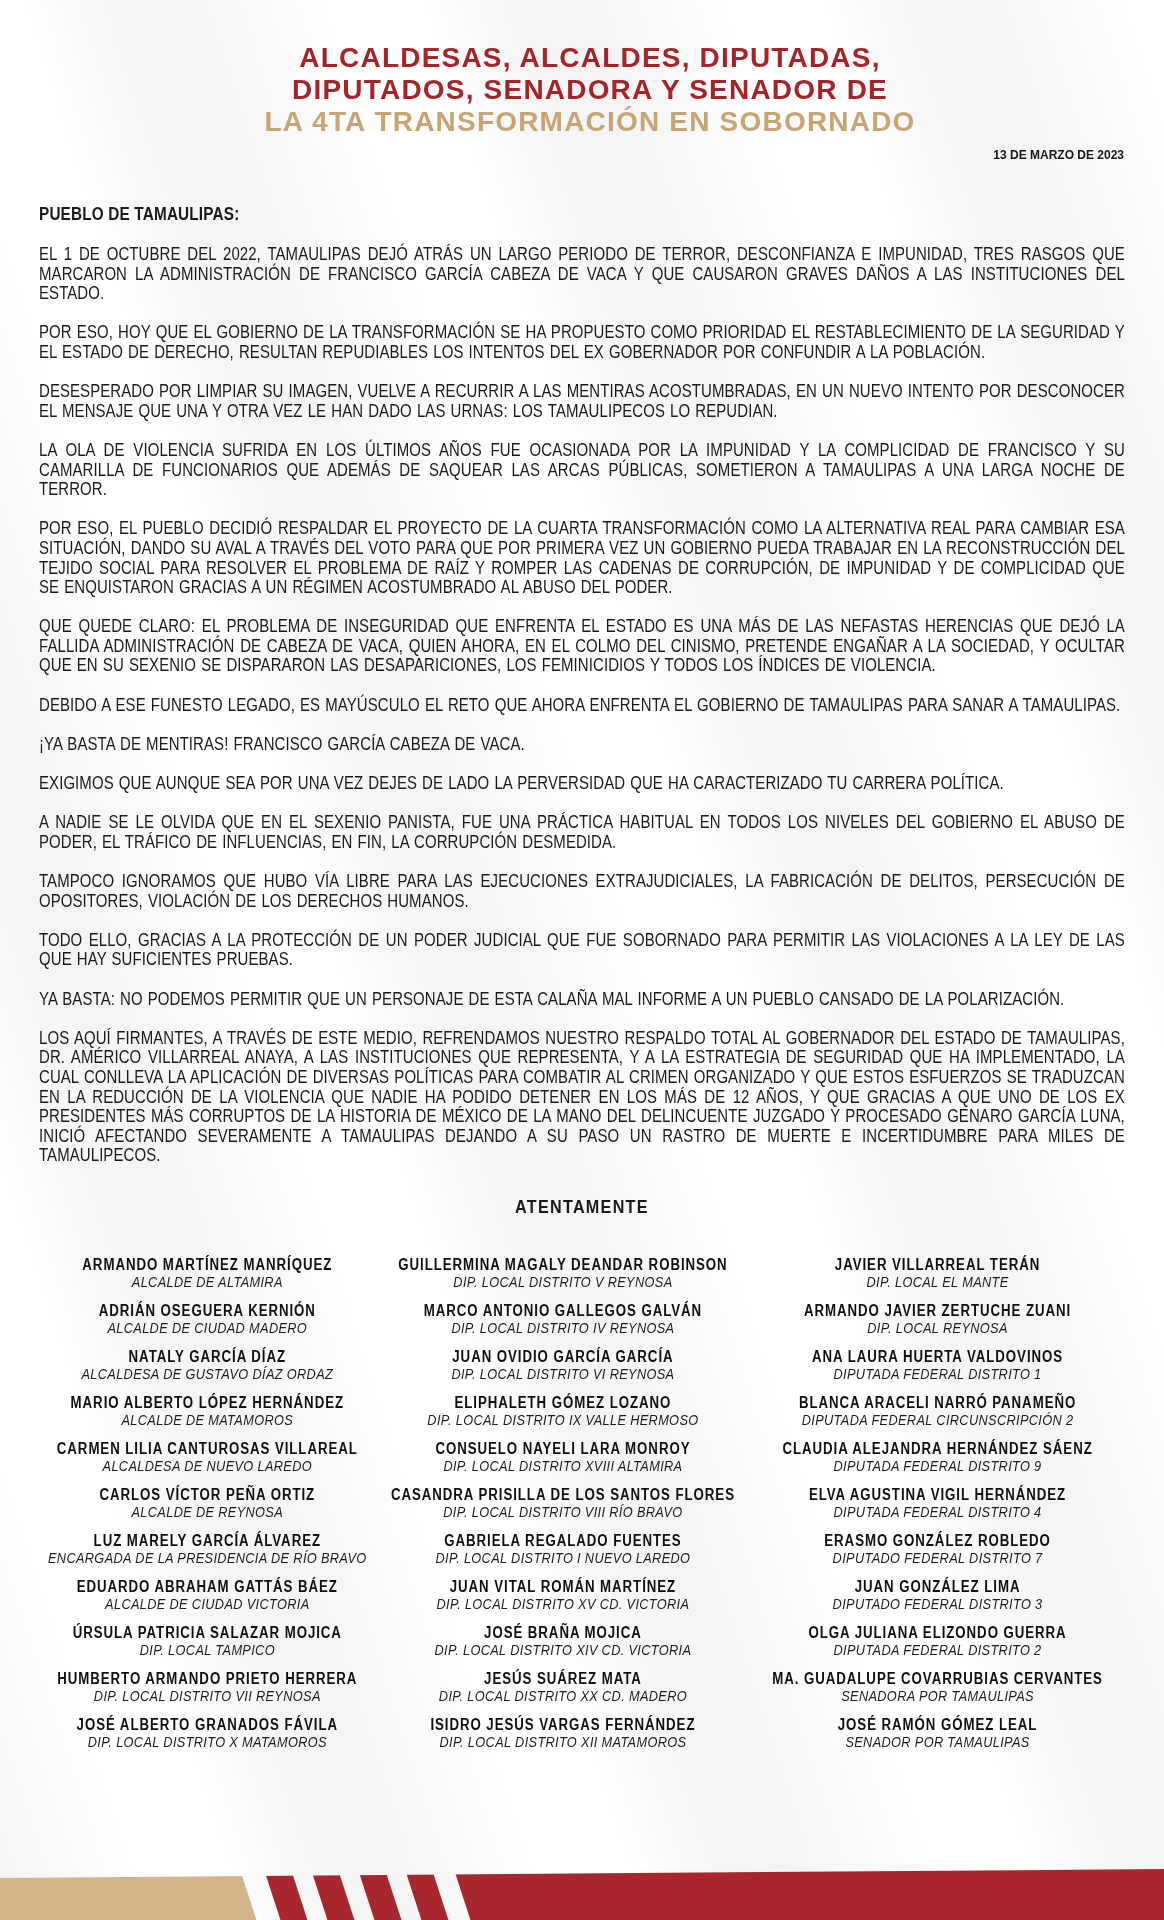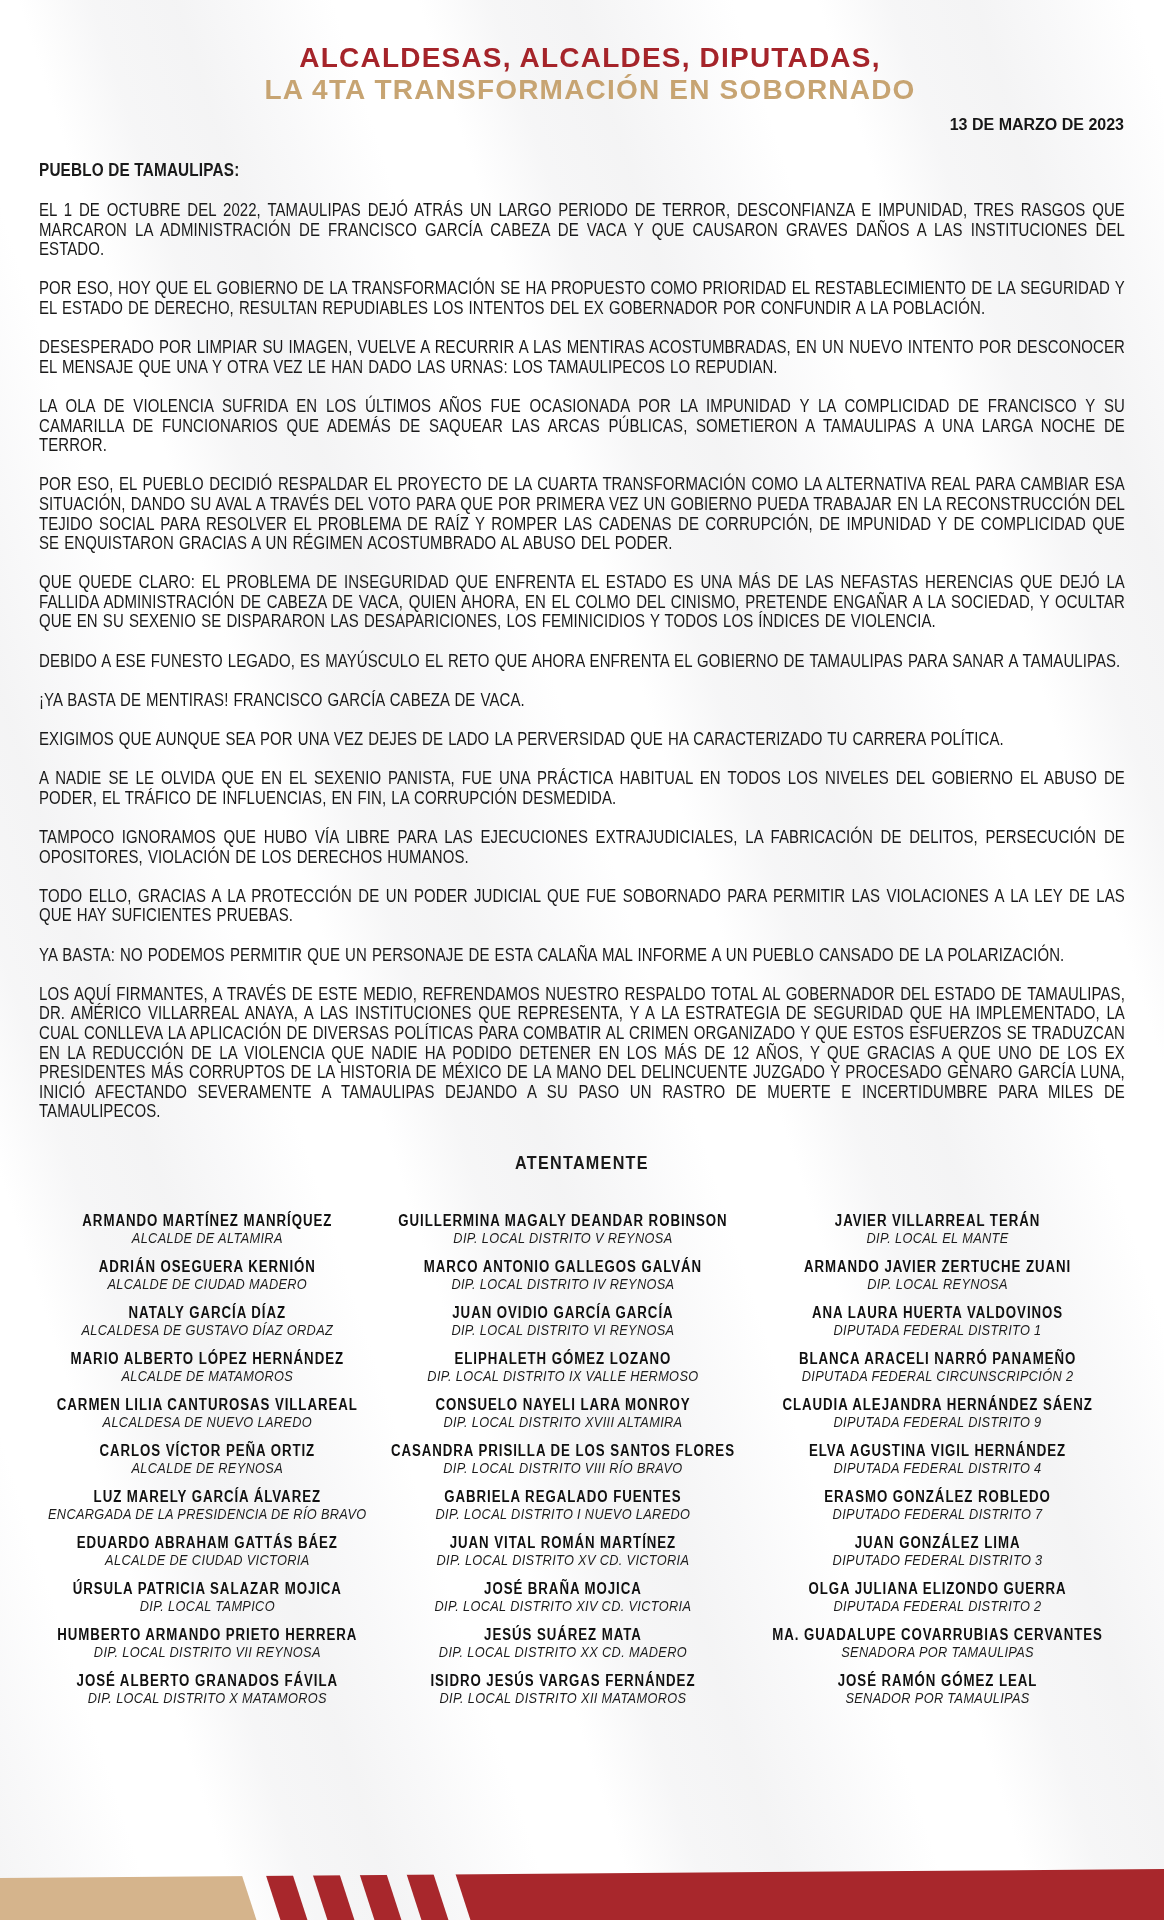--- a/index.html
+++ b/index.html
@@ -32,25 +32,25 @@
     line-height:32px;
     letter-spacing:1.2px;
     margin:0;
   }
   .title .t-red{color:var(--title-red,#A5242A);display:block;}
   .title .t-gold{color:var(--title-gold,#C7A472);display:block;}
   .date-line{
     margin:10px 40px 0 0;
     text-align:right;
     font-weight:bold;
-    font-size:16px;
+    font-size:12px;
     color:#161616;
   }
 
-  .body-wrap{margin:26px 39px 0 39px;width:1086px;}
+  .body-wrap{margin:42px 39px 0 39px;width:1086px;}
   
   .condensed{
     width:1276px;
     transform:scaleX(0.851);
     transform-origin:0 0;
   }
   .salutation{
     font-weight:bold;
     font-size:18px;
     margin:0 0 20px 0;
@@ -110,20 +110,21 @@
   .f-red{left:462px;width:780px;background:var(--footer-red,#A8272C);}
 </style>
 </head>
 <body>
 
 <div class="page" style="--title-red: #A5242A; --title-gold: #C7A472; --footer-tan: #D5B48C; --footer-red: #A8272C;">
   <div class="content">
     <header>
       <h1 class="title">
         <span class="t-red">ALCALDESAS, ALCALDES, DIPUTADAS,</span>
+        <span class="t-red">DIPUTADOS, SENADORA Y SENADOR DE</span>
         <span class="t-gold">LA 4TA TRANSFORMACIÓN EN SOBORNADO</span>
       </h1>
       <div class="date-line">13 DE MARZO DE 2023</div>
     </header>
 
     <div class="body-wrap">
       <div class="condensed">
         <p class="salutation">PUEBLO DE TAMAULIPAS:</p>
 
         <div id="paragraphs">

